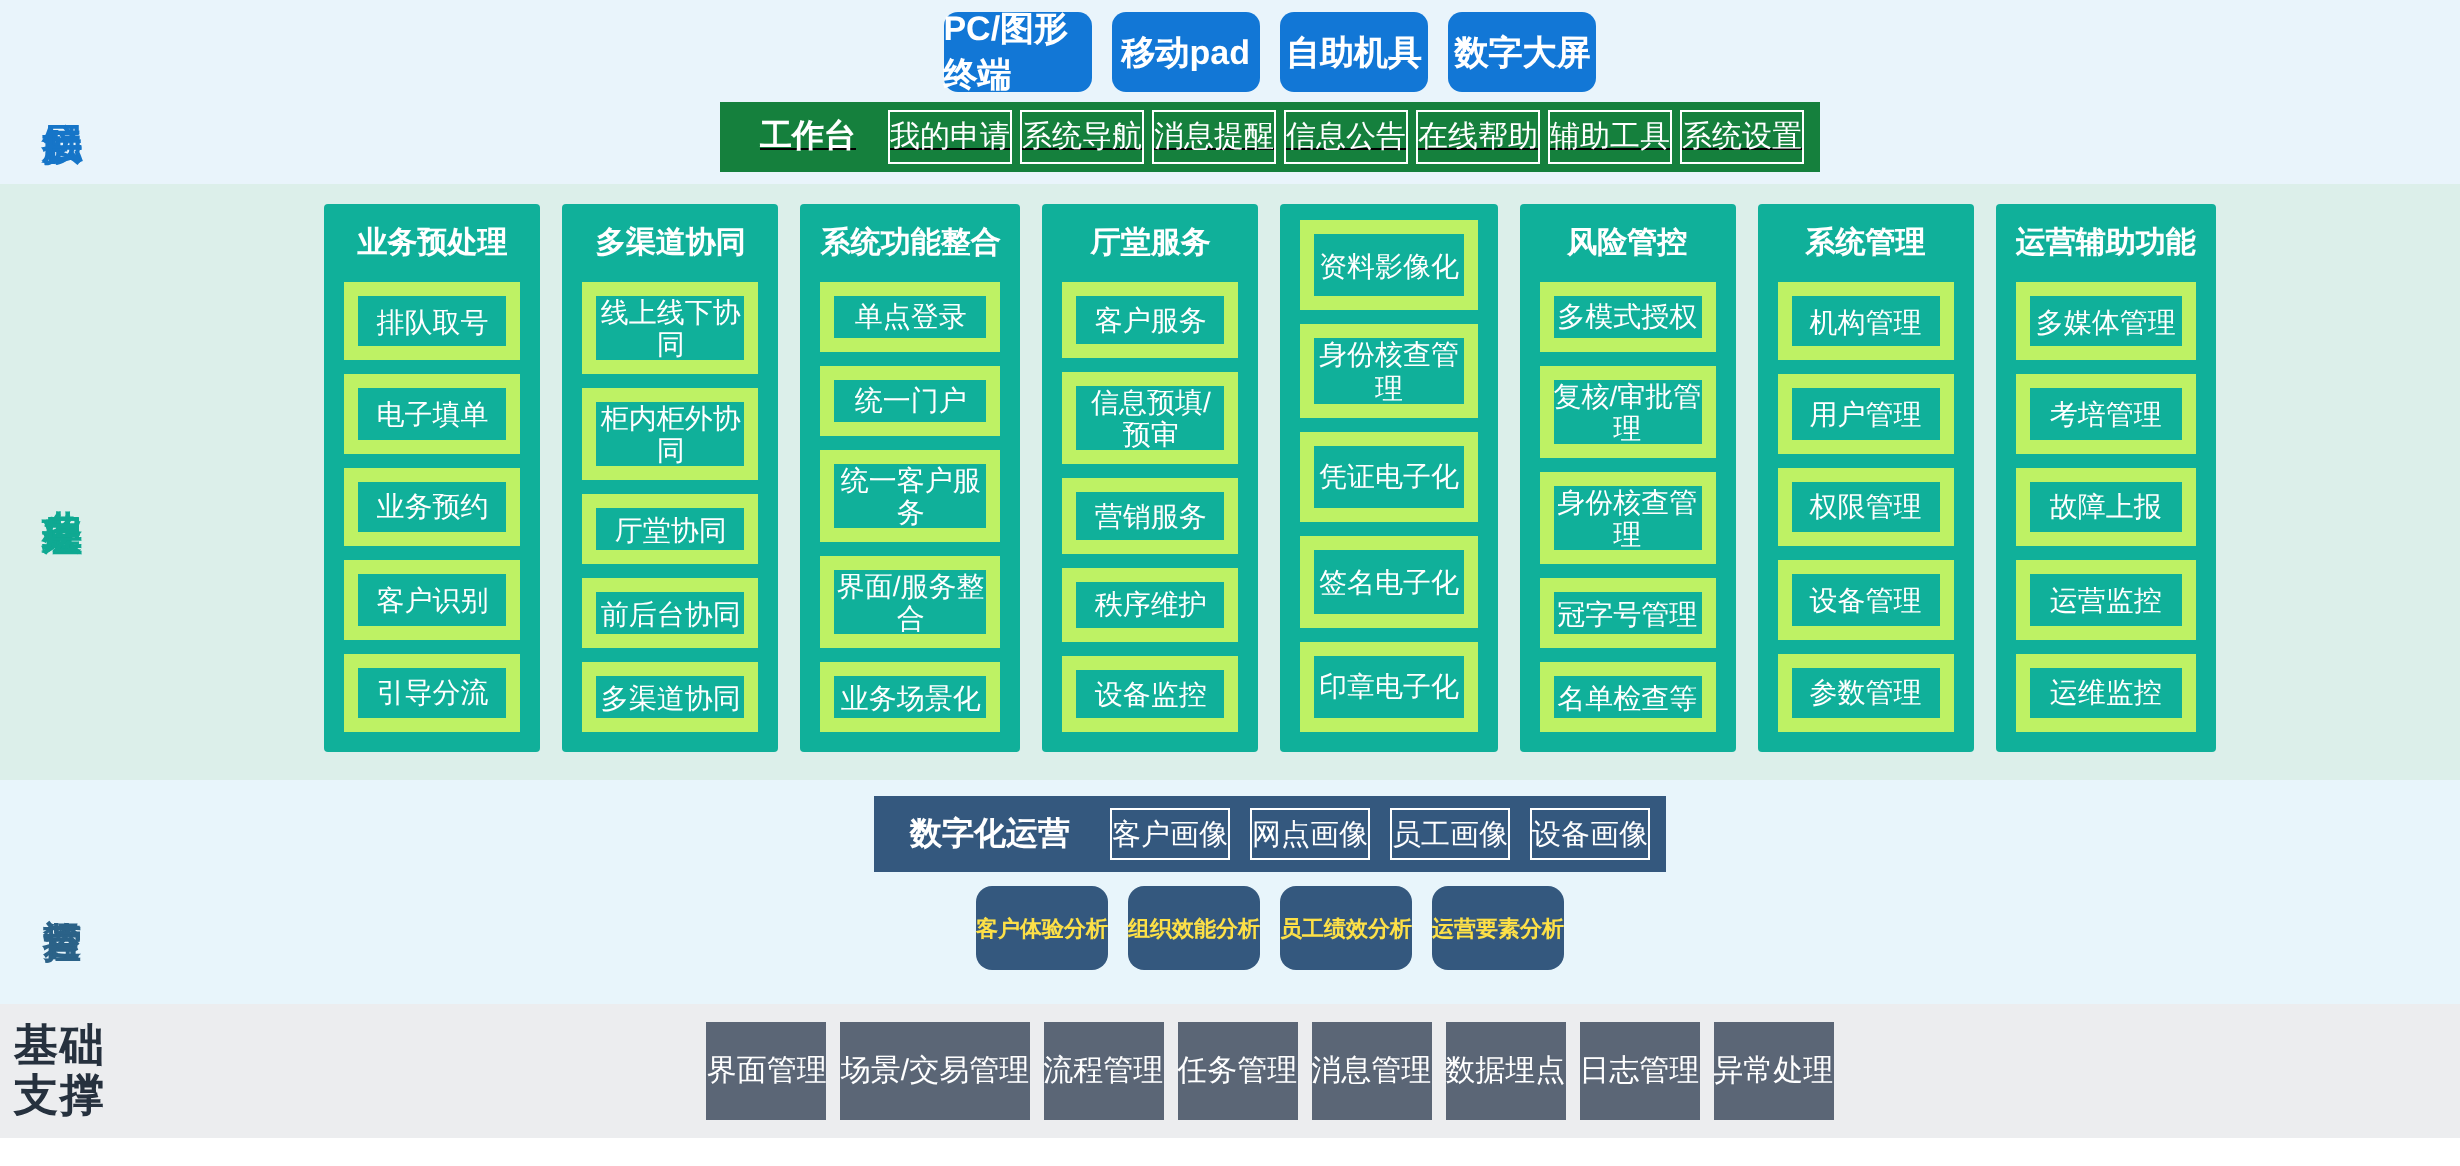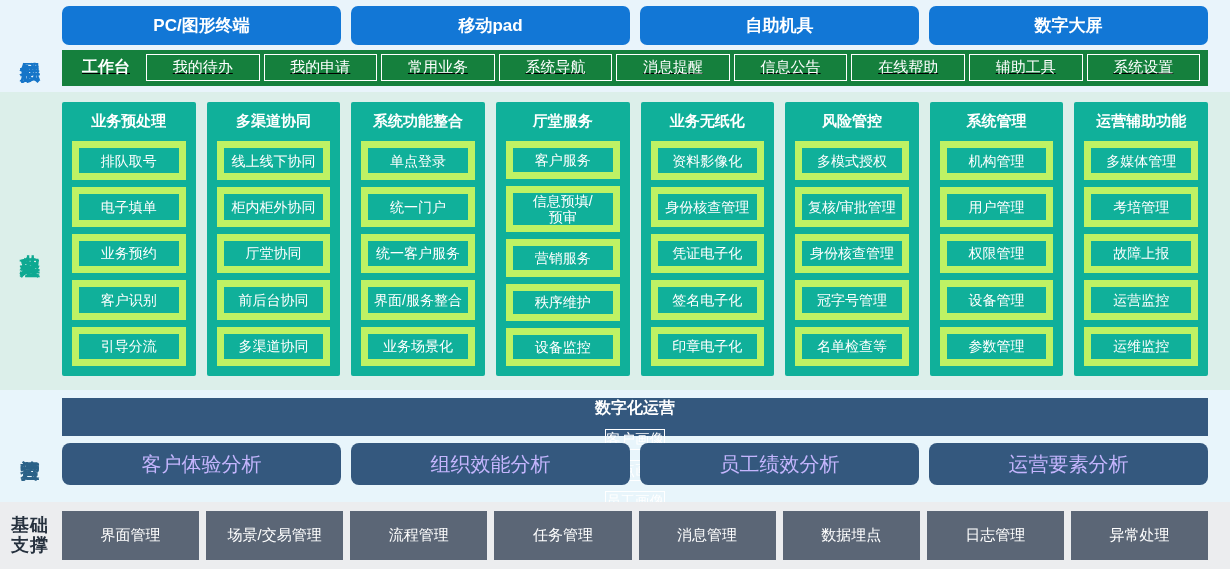--- a/index.html
+++ b/index.html
@@ -14,21 +14,21 @@
 
   
   .layer { display: flex; align-items: stretch; width: 100%; }
   .layer-label {
     width: 60px; flex: 0 0 60px;
     display: flex; align-items: center; justify-content: center;
     font-weight: bold; font-size: 19px; line-height: 1.06;
     writing-mode: vertical-rl; text-orientation: upright;
     letter-spacing: 1px;
   }
-  .layer-body { flex: 1 1 auto; display: flex; flex-direction: column; }
+  .layer-body { flex: 1 1 auto; display: flex; flex-direction: column; align-items: center; }
 
   
   .l1 { height: 92px; background: #e9f4fb; }
   .l1 .layer-label { color: #1675c8; font-size: 20px; }
   .l1 .layer-body { padding: 6px 22px 6px 2px; gap: 5px; }
 
   .l1-top { display: flex; gap: 10px; height: 40px; }
   .l1-top-item {
     flex: 1 1 0; background: #1277d6; border-radius: 7px;
     color: #ffffff; font-weight: bold; font-size: 17px;
@@ -71,43 +71,43 @@
     text-align: center; white-space: pre-line;
   }
 
   
   .l3 { height: 112px; background: #e8f5fb; }
   .l3 .layer-label { color: #2b6288; font-size: 19px; }
   .l3 .layer-body { padding: 8px 22px 8px 2px; gap: 7px; }
 
   .l3-row1 {
     height: 38px; background: #34587e;
-    display: flex; align-items: center; gap: 10px; padding: 0 8px; flex-direction: column;
+    display: flex; align-items: center; gap: 10px; padding: 0 8px;
   }
   .l3-row1 .dt {
     color: #ffffff; font-weight: bold; font-size: 16px;
     padding: 0 10px; white-space: nowrap;
   }
   .l3-chip {
     flex: 1 1 0; height: 26px; border: 1px solid #ffffff;
     color: #ffffff; font-size: 14.5px;
     display: flex; align-items: center; justify-content: center;
     white-space: nowrap;
   }
 
   .l3-row2 { height: 42px; display: flex; gap: 10px; }
   .l3-box {
     flex: 1 1 0; background: #34587e; border-radius: 8px;
-    color: #c4b5fd; font-weight: normal; font-size: 20px;
+    color: #fde047; font-weight: bold; font-size: 11px;
     display: flex; align-items: center; justify-content: center;
   }
 
   
   .l4 { height: 67px; background: #ecedef; }
-  .l4 .layer-label { color: #26313e; font-size: 18px; writing-mode: horizontal-tb; text-orientation: mixed; flex-direction: column; line-height: 1.1; }
+  .l4 .layer-label { color: #26313e; font-size: 22px; writing-mode: horizontal-tb; text-orientation: mixed; flex-direction: column; line-height: 1.1; }
   .l4 .layer-body { padding: 9px 22px 9px 2px; }
   .l4-row { display: flex; gap: 7px; height: 100%; }
   .l4-box {
     flex: 1 1 0; background: #5b6676;
     color: #ffffff; font-size: 15px;
     display: flex; align-items: center; justify-content: center;
     white-space: nowrap;
   }
 </style>
 </head>
@@ -119,23 +119,21 @@
     <div class="layer-label">接触层</div>
     <div class="layer-body">
       <div class="l1-top">
         <div class="l1-top-item">PC/图形终端</div>
         <div class="l1-top-item">移动pad</div>
         <div class="l1-top-item">自助机具</div>
         <div class="l1-top-item">数字大屏</div>
       </div>
       <div class="l1-bottom">
         <span class="wt">工作台</span>
-        <div class="l1-chip">我的待办</div>
         <div class="l1-chip">我的申请</div>
-        <div class="l1-chip">常用业务</div>
         <div class="l1-chip">系统导航</div>
         <div class="l1-chip">消息提醒</div>
         <div class="l1-chip">信息公告</div>
         <div class="l1-chip">在线帮助</div>
         <div class="l1-chip">辅助工具</div>
         <div class="l1-chip">系统设置</div>
       </div>
     </div>
   </section>
 
@@ -175,21 +173,20 @@
           <div class="l2-col-title">厅堂服务</div>
           <div class="l2-item">客户服务</div>
           <div class="l2-item">信息预填/
 预审</div>
           <div class="l2-item">营销服务</div>
           <div class="l2-item">秩序维护</div>
           <div class="l2-item">设备监控</div>
         </div>
 
         <div class="l2-col">
-          <div class="l2-col-title">业务无纸化</div>
           <div class="l2-item">资料影像化</div>
           <div class="l2-item">身份核查管理</div>
           <div class="l2-item">凭证电子化</div>
           <div class="l2-item">签名电子化</div>
           <div class="l2-item">印章电子化</div>
         </div>
 
         <div class="l2-col">
           <div class="l2-col-title">风险管控</div>
           <div class="l2-item">多模式授权</div>

